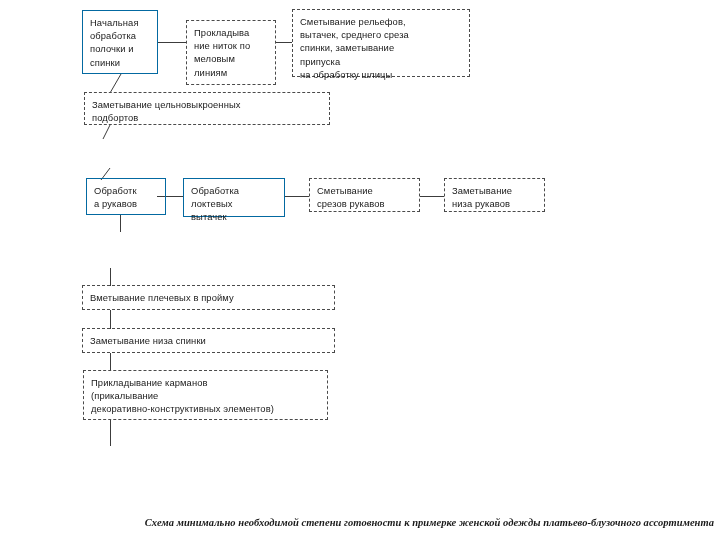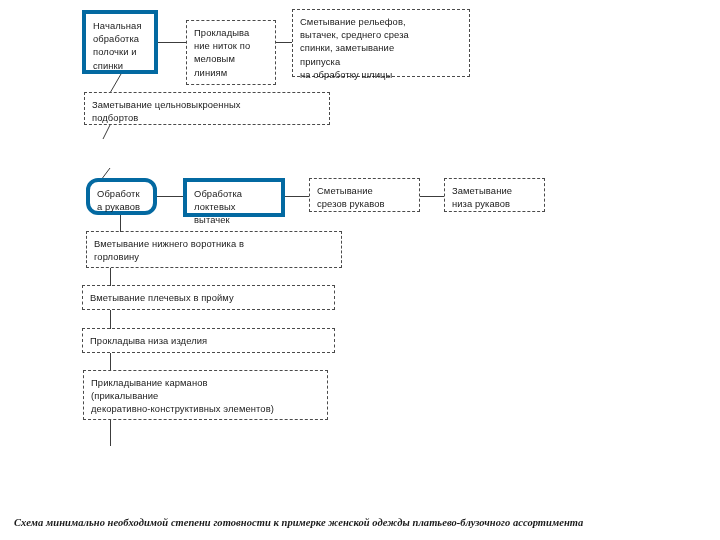--- a/index.html
+++ b/index.html
@@ -21,21 +21,21 @@
     box-sizing: border-box;
     background: transparent;
     color: #1a1a1a;
     font-size: 9.4px;
     line-height: 13.2px;
     padding: 5px 6px 3px 7px;
     white-space: pre-line;
     letter-spacing: 0.1px;
   }
   .node.solid {
-    border: 4px solid #0369a1;
+    border: 1px solid #0369a1;
   }
   .node.dashed {
     border: 1px dashed #4a4a4a;
   }
   .connector {
     position: absolute;
     background: #3c3c3c;
   }
   .connector.h {
     height: 1px;
@@ -57,20 +57,21 @@
     top: 516px;
     width: 700px;
     font-family: "Liberation Serif", "DejaVu Serif", serif;
     font-style: italic;
     font-weight: 600;
     font-size: 10.5px;
     line-height: 13px;
     color: #1a1a1a;
     letter-spacing: 0.05px;
     white-space: nowrap;
+    text-align: right;
   }
 </style>
 </head>
 <body>
 
 <div id="page">
 
   <div class="connector h" style="left:158px; top:42px; width:28px;"></div>
   <div class="connector h" style="left:276px; top:42px; width:16px;"></div>
 
@@ -103,39 +104,37 @@
   <div class="node dashed" style="left:292px; top:9px; width:178px; height:68px;">Сметывание рельефов,
 вытачек, среднего среза
 спинки, заметывание
 припуска
 на обработку шлицы</div>
 
   <div class="node dashed" style="left:84px; top:92px; width:246px; height:33px;">Заметывание цельновыкроенных
 подбортов</div>
 
 
-  <div class="node solid" style="left:86px; top:178px; width:71px; height:37px;border-radius:12px;">Обработк
+  <div class="node solid" style="left:86px; top:178px; width:80px; height:37px;">Обработк
 а рукавов</div>
 
   <div class="node solid" style="left:183px; top:178px; width:102px; height:39px;">Обработка
 локтевых
 вытачек</div>
 
   <div class="node dashed" style="left:444px; top:178px; width:101px; height:34px;">Заметывание
 низа рукавов</div>
 
   <div class="node dashed" style="left:309px; top:178px; width:111px; height:34px;">Сметывание
 срезов рукавов</div>
 
-  <div class="node dashed" style="left:86px; top:231px; width:256px; height:37px;">Вметывание нижнего воротника в
-горловину</div>
 
   <div class="node dashed" style="left:82px; top:285px; width:253px; height:25px;">Вметывание плечевых в пройму</div>
 
-  <div class="node dashed" style="left:82px; top:328px; width:253px; height:25px;">Прокладыва низа изделия</div>
+  <div class="node dashed" style="left:82px; top:328px; width:253px; height:25px;">Заметывание низа спинки</div>
 
   <div class="node dashed" style="left:83px; top:370px; width:245px; height:50px;">Прикладывание карманов
 (прикалывание
 декоративно-конструктивных элементов)</div>
 
 
   <div id="caption">Схема минимально необходимой степени готовности к примерке женской одежды платьево-блузочного ассортимента</div>
 
 </div>
 

